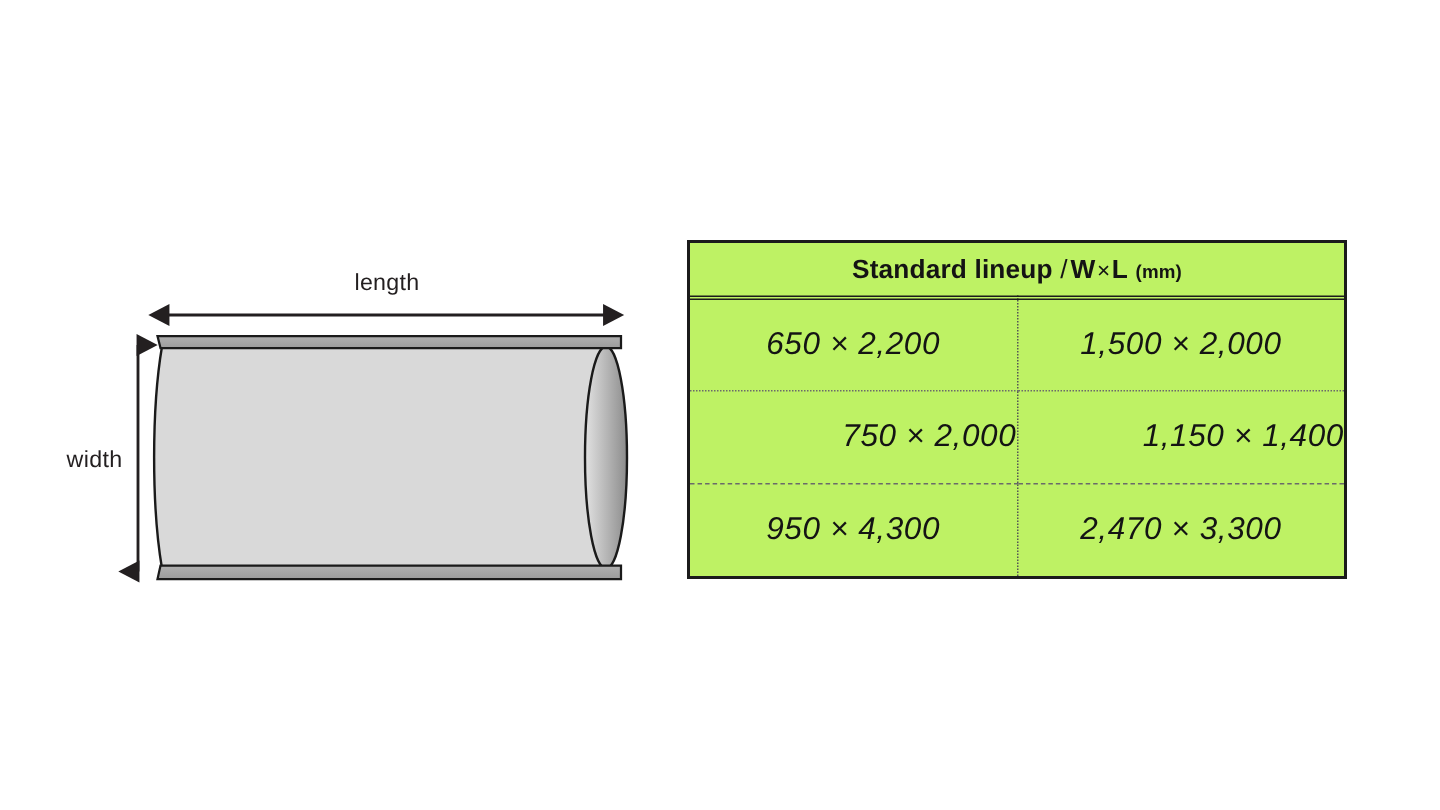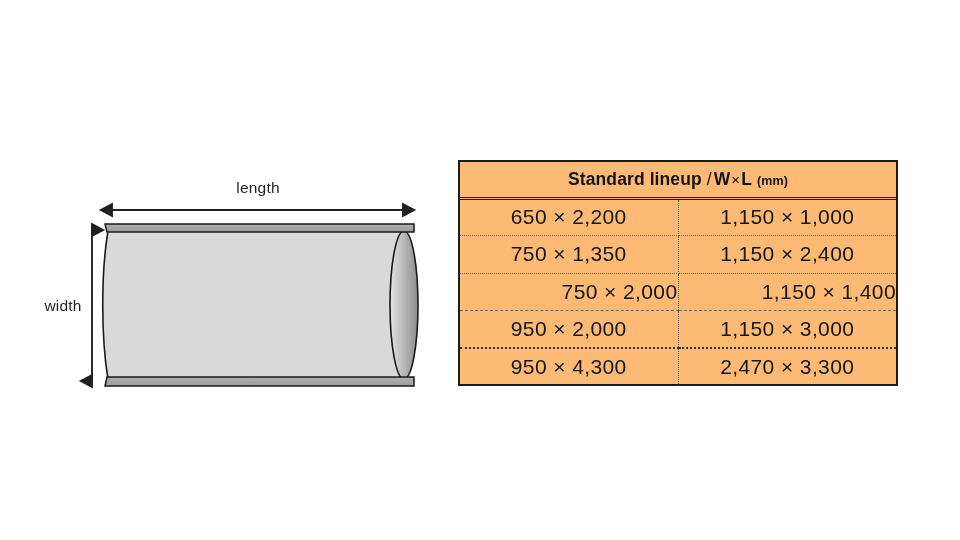--- a/index.html
+++ b/index.html
@@ -37,21 +37,21 @@
 
   
   #spec-table-wrap {
     position: absolute;
     left: 458px;
     top: 160px;
     width: 440px;
     height: 226px;
     box-sizing: border-box;
     border: 2.5px solid #1b1b1b;
-    background: #fdba74;
+    background: #bef264;
   }
   table.spec {
     width: 100%;
     height: 100%;
     border-collapse: collapse;
     table-layout: fixed;
   }
   table.spec th,
   table.spec td {
     padding: 0;
@@ -73,21 +73,21 @@
     padding-bottom: 1px;
     white-space: nowrap;
   }
   .title-main { font-weight: bold; }
   .title-slash { font-weight: normal; padding: 0 2px 0 5px; }
   .title-wl { font-weight: bold; }
   .title-times { font-weight: normal; font-size: 15px; padding: 0 1px; }
   .title-unit { font-size: 12.5px; font-weight: bold; }
 
   
-  tr.data-row { height: 37.5px; }
+  tr.data-row { height: 37.5px; font-style: italic; }
   td.cell {
     font-size: 21px;
     font-weight: normal;
     white-space: nowrap;
     letter-spacing: 0.4px;
   }
   
   td.col-left {
     border-right: 1.5px dotted #555555;
   }
@@ -163,33 +163,25 @@
 <div id="spec-table-wrap">
   <table class="spec">
     <thead>
       <tr class="header-row">
         <th class="table-title" colspan="2"><span class="title-main">Standard lineup</span><span class="title-slash">/</span><span class="title-wl">W</span><span class="title-times">×</span><span class="title-wl">L</span>&nbsp;<span class="title-unit">(mm)</span></th>
       </tr>
     </thead>
     <tbody>
       <tr class="data-row sep-dotted">
         <td class="cell col-left">650 × 2,200</td>
-        <td class="cell">1,150 × 1,000</td>
-      </tr>
-      <tr class="data-row sep-dotted">
-        <td class="cell col-left">750 × 1,350</td>
-        <td class="cell">1,150 × 2,400</td>
+        <td class="cell">1,500 × 2,000</td>
       </tr>
       <tr class="data-row sep-dashed">
         <td class="cell col-left">750 × 2,000</td>
         <td class="cell">1,150 × 1,400</td>
-      </tr>
-      <tr class="data-row sep-thick-dotted">
-        <td class="cell col-left">950 × 2,000</td>
-        <td class="cell">1,150 × 3,000</td>
       </tr>
       <tr class="data-row">
         <td class="cell col-left">950 × 4,300</td>
         <td class="cell">2,470 × 3,300</td>
       </tr>
     </tbody>
   </table>
 </div>
 
 </body></html>

